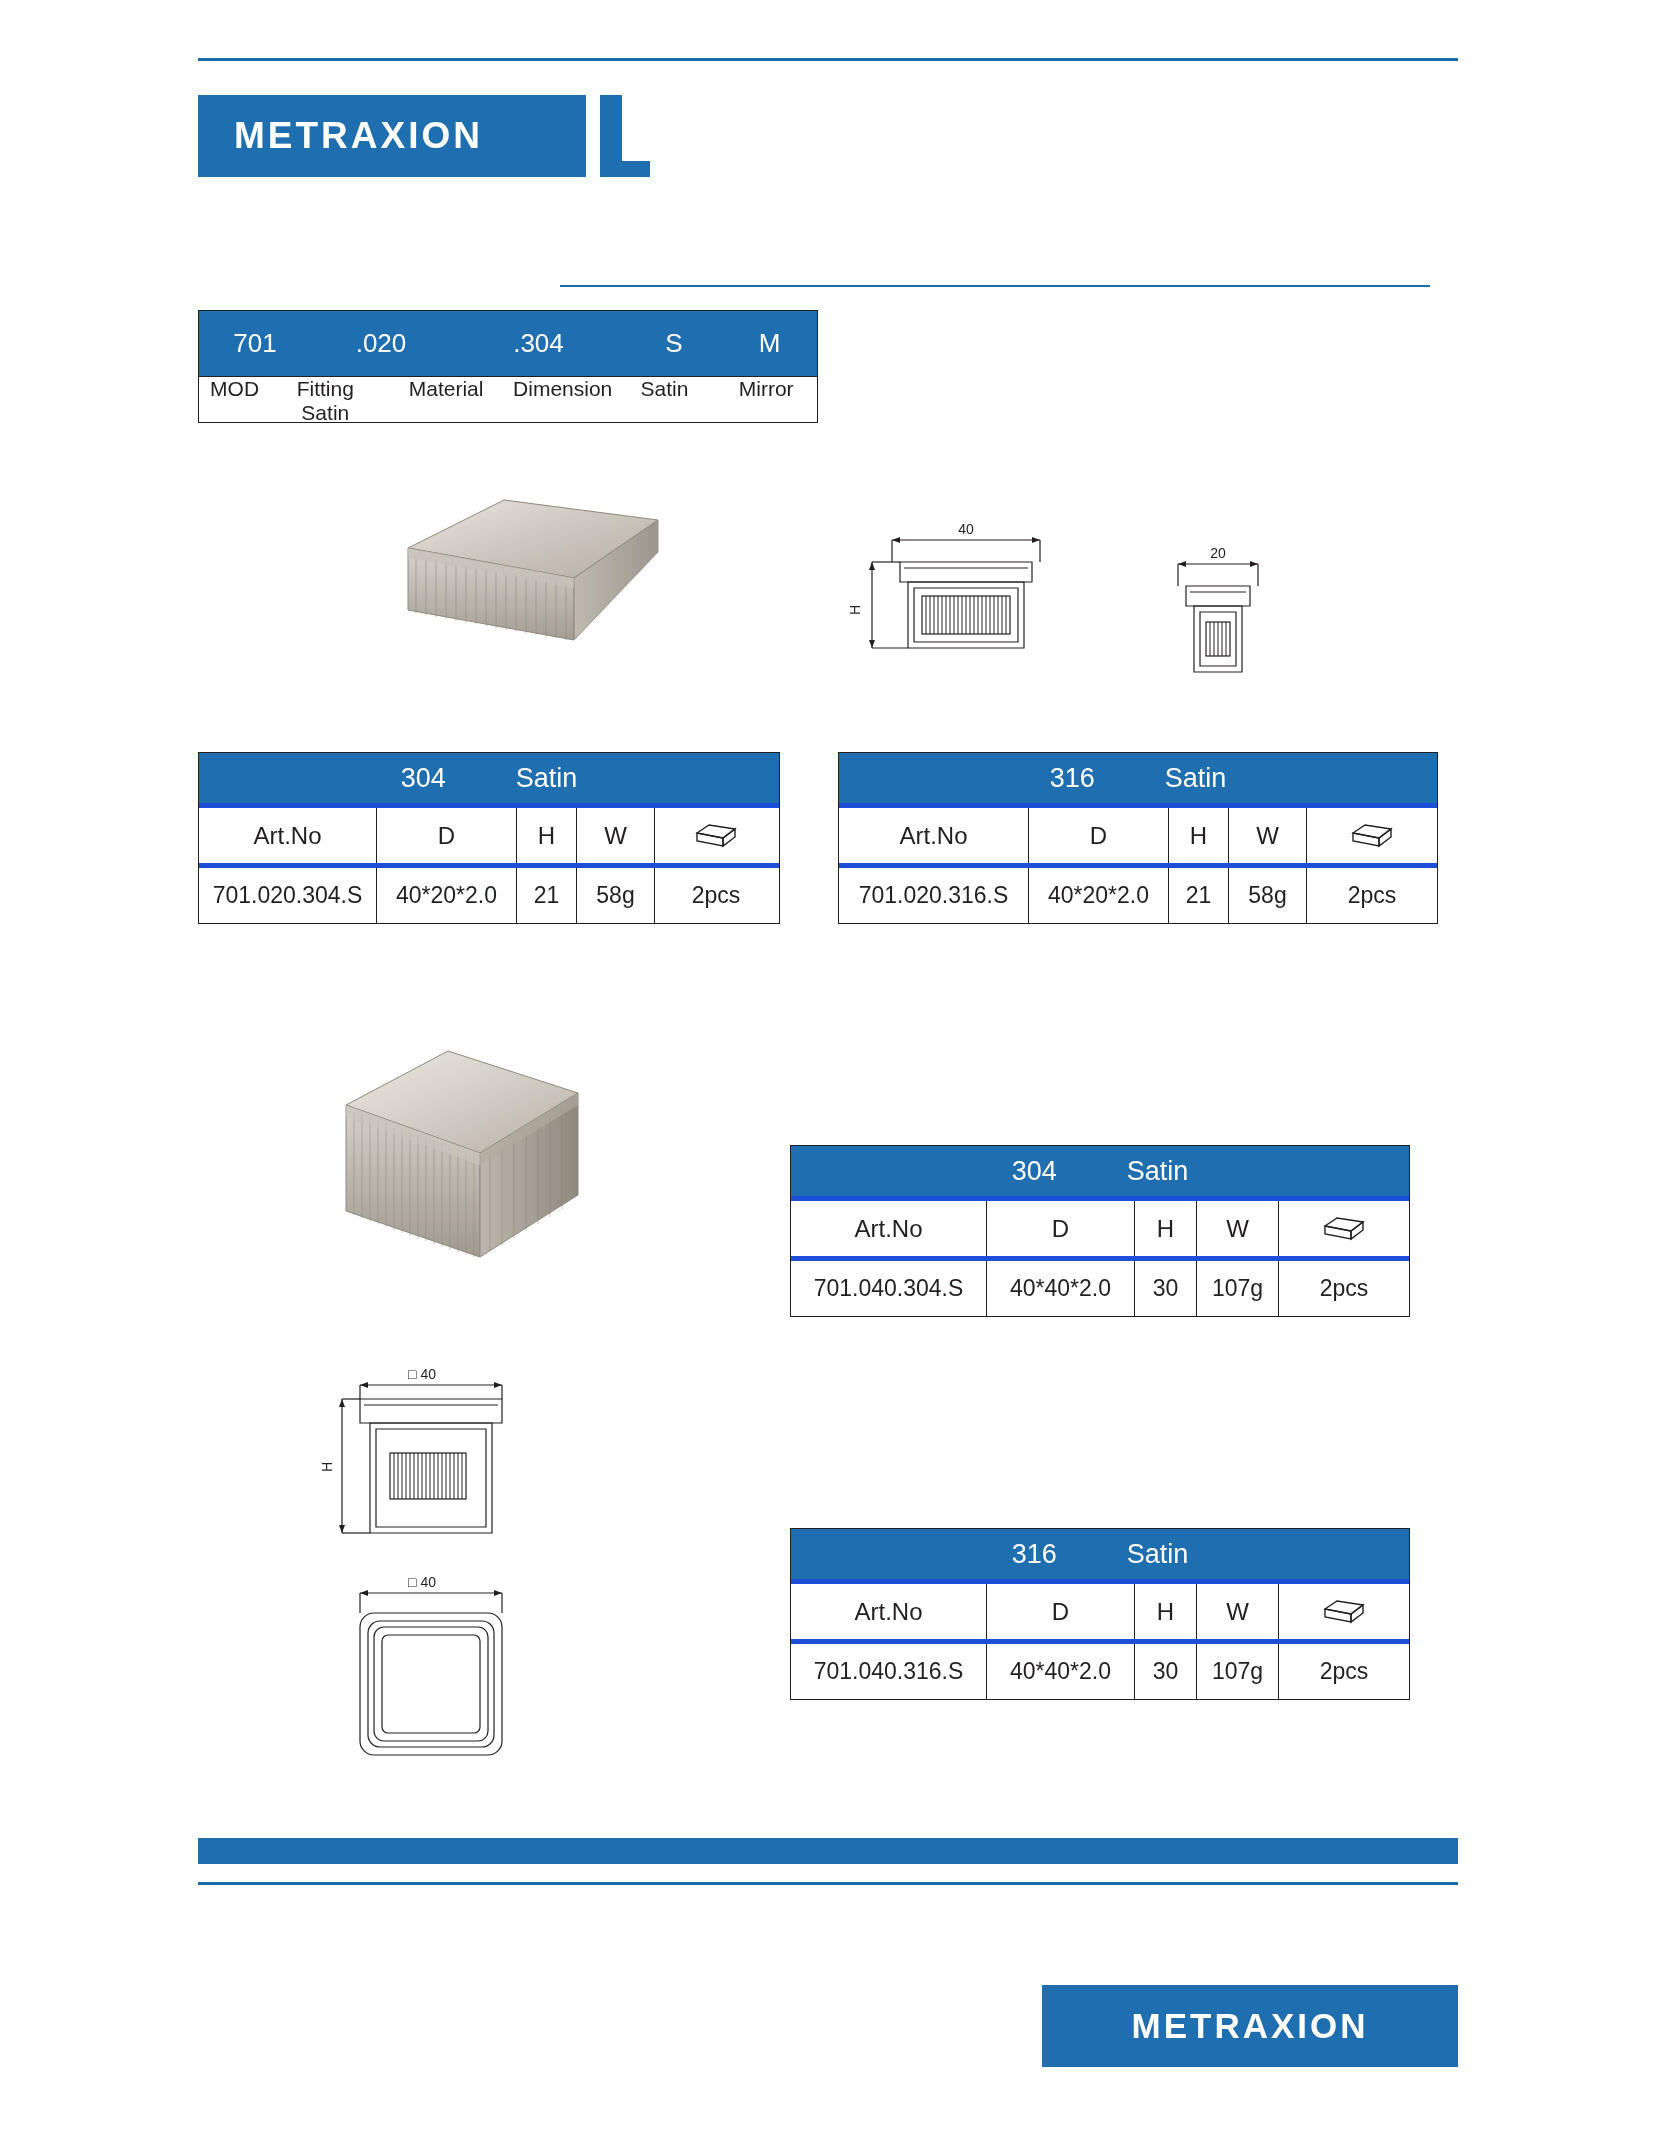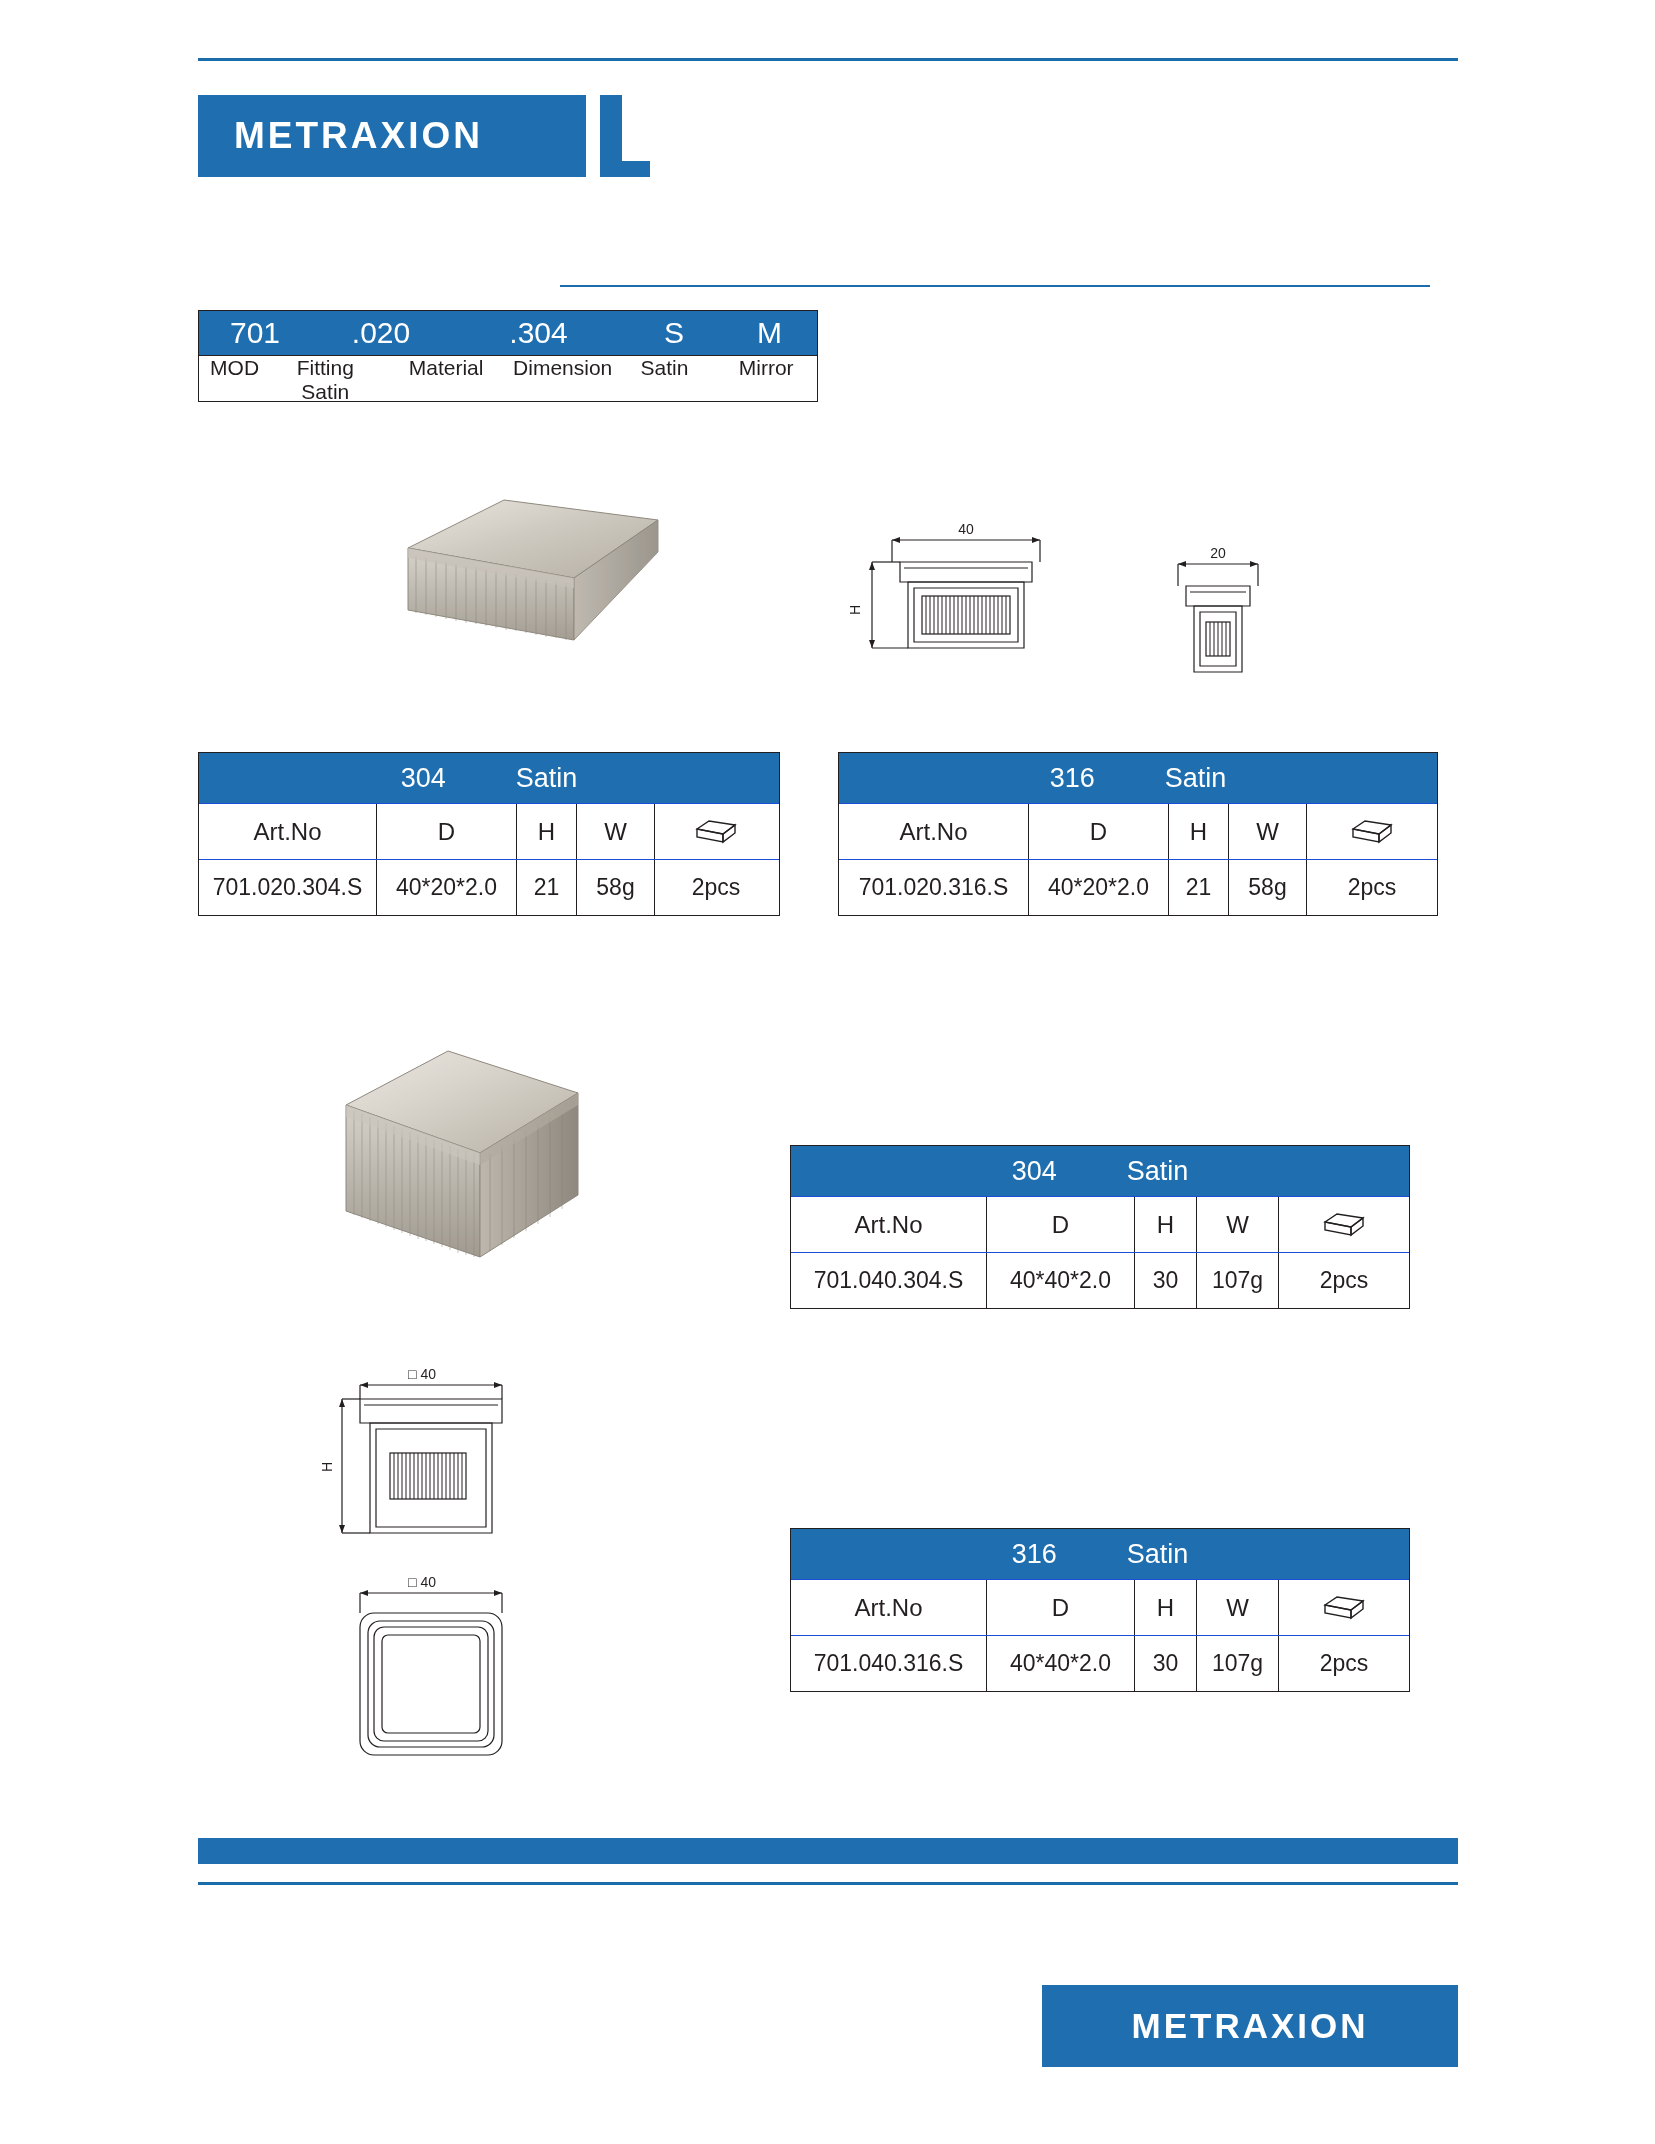--- a/index.html
+++ b/index.html
@@ -94,24 +94,24 @@
     position: absolute;
     left: 198px;
     top: 310px;
     width: 620px;
     border: 1px solid #231f20;
     box-sizing: border-box;
   }
   .code-row-top {
     background: #1f6fb0;
     color: #ffffff;
-    height: 44px;
+    height: 65px;
     display: flex;
     align-items: center;
-    font-size: 30px;
+    font-size: 26px;
   }
   .code-row-bot {
     height: 45px;
     display: flex;
     align-items: flex-start;
     font-size: 21px;
     background: #ffffff;
   }
   .c1 { width: 112px; text-align: center; }
   .c2 { width: 140px; text-align: center; }
@@ -138,21 +138,21 @@
     height: 50px;
     display: flex;
     align-items: center;
     justify-content: center;
     font-size: 27px;
     gap: 70px;
   }
   .spec-row {
     display: flex;
     height: 55px;
-    border-top: 1px solid #1d4ed8;
+    border-top: 5px solid #1d4ed8;
   }
   .spec-row > div {
     display: flex;
     align-items: center;
     justify-content: center;
     border-right: 1px solid #231f20;
     box-sizing: border-box;
     font-size: 23px;
   }
   .spec-row > div:last-child { border-right: none; }

